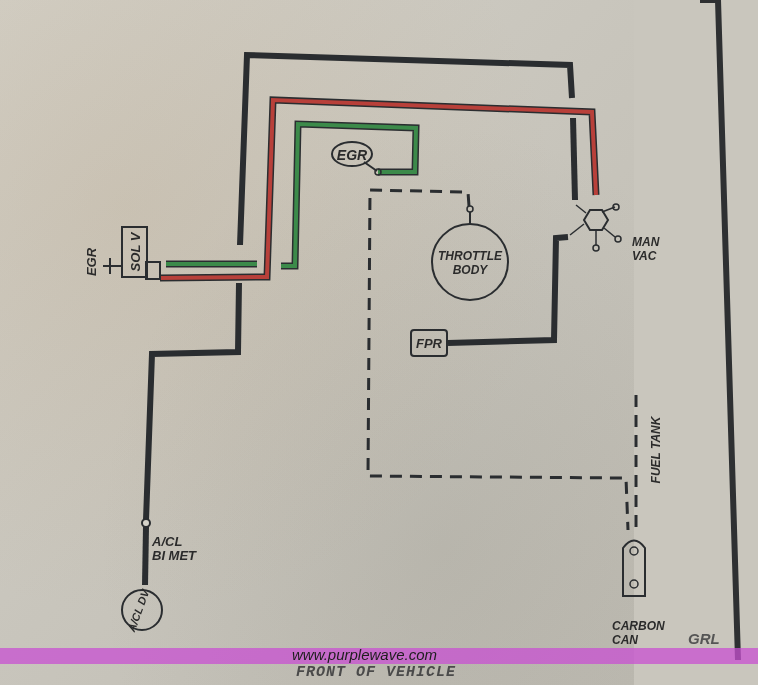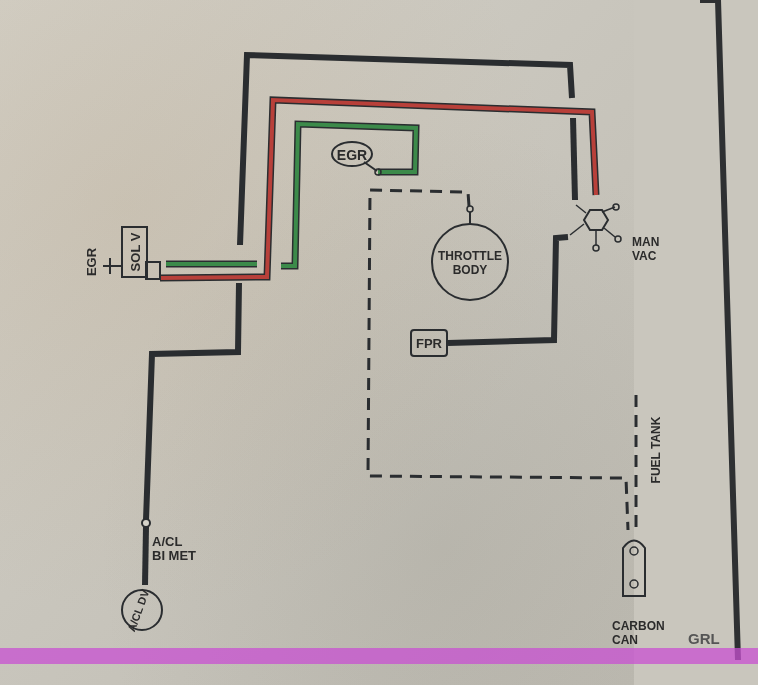--- a/index.html
+++ b/index.html
@@ -1,21 +1,21 @@
 <!DOCTYPE html>
 <html><head>
 <meta charset="utf-8">
 <style>
   html,body{margin:0;padding:0;}
   body{width:758px;height:685px;overflow:hidden;background:#c9c6bd;}
   .stage{position:relative;width:634px;height:685px;
     background:
       radial-gradient(ellipse at 20% 30%, rgba(180,150,110,0.18), transparent 60%),
       radial-gradient(ellipse at 70% 80%, rgba(120,120,110,0.15), transparent 55%),
-      linear-gradient(135deg,#d3d0c7 0%,#c8c5bc 50%,#bebbb2 100%);}
+      linear-gradient(135deg,#d3d0c7 0%,#c8c5bc 50%,#bebbb2 100%); font-style: italic;}
   svg{position:absolute;left:0;top:0;}
   .lbl{font-family:"Liberation Sans",sans-serif;font-weight:bold;fill:#2b2b2b;}
   .watermark-band{position:absolute;left:0;top:648px;width:758px;height:16px;background:rgba(200,80,210,0.75);}
   .watermark-text{position:absolute;left:292px;top:646px;font-family:"Liberation Sans",sans-serif;font-size:15px;color:#1e1e1e;}
   .footer-text{position:absolute;left:296px;top:664px;font-family:"Liberation Mono",monospace;font-weight:bold;font-size:15px;color:#4a4a4a;letter-spacing:1px;}
   .corner-code{position:absolute;left:688px;top:630px;font-family:"Liberation Sans",sans-serif;font-weight:bold;font-size:15px;color:#555;}
 </style>
 </head>
 <body>
 
@@ -86,14 +86,16 @@
   <path d="M623 548 L623 596 L645 596 L645 548 Q634 533 623 548 Z" fill="none" stroke="#2a2d30" stroke-width="2"></path>
   <circle cx="634" cy="551" r="4" fill="none" stroke="#2a2d30" stroke-width="1.5"></circle>
   <circle cx="634" cy="584" r="4" fill="none" stroke="#2a2d30" stroke-width="1.5"></circle>
   <text class="lbl" x="612" y="630" font-size="12">CARBON</text>
   <text class="lbl" x="612" y="644" font-size="12">CAN</text>
 
   <text class="lbl" transform="translate(660,450) rotate(-90)" font-size="12" text-anchor="middle">FUEL TANK</text>
 </svg>
 
 <div class="watermark-band"></div>
+<div class="watermark-text">www.purplewave.com</div>
+<div class="footer-text">FRONT OF VEHICLE</div>
 <div class="corner-code">GRL</div>
 </div>
 
 </body></html>

